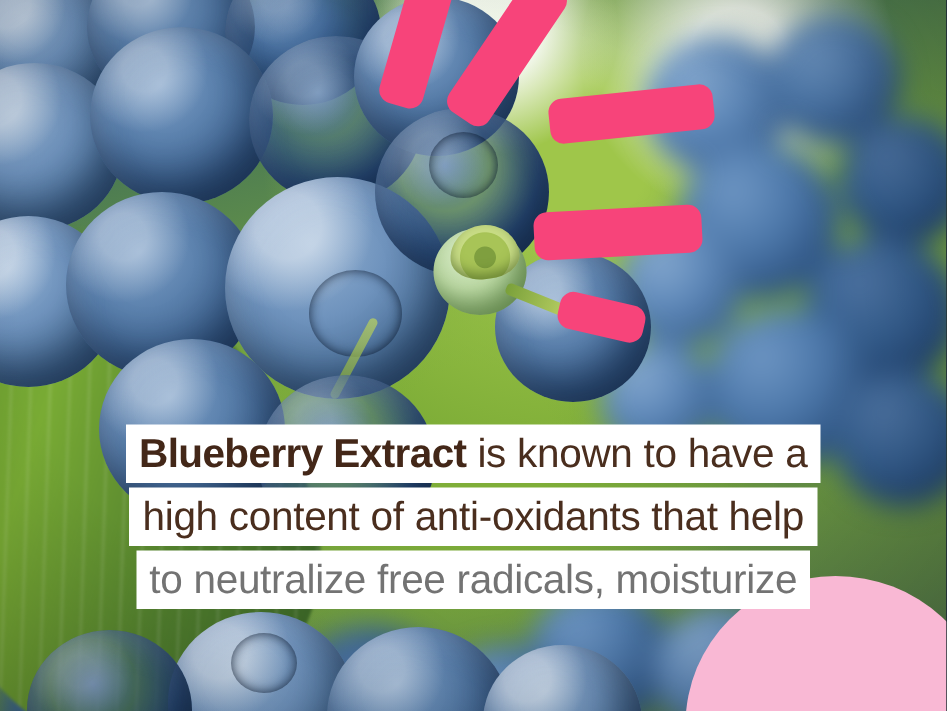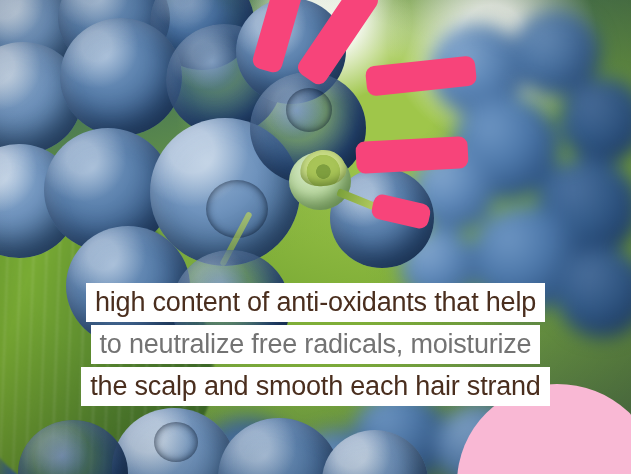--- a/index.html
+++ b/index.html
@@ -256,18 +256,18 @@
     <div class="stroke" style="left: 262px; top: -14px; width: 30px; height: 86px; transform: rotate(16deg); background: rgb(247, 68, 122);"></div>
     <div class="stroke" style="left: 322px; top: -20px; width: 32px; height: 108px; transform: rotate(34deg); background: rgb(247, 68, 122);"></div>
     <div class="stroke" style="left: 366px; top: 61px; width: 110px; height: 30px; transform: rotate(-6deg); background: rgb(247, 68, 122);"></div>
     <div class="stroke" style="left: 356px; top: 139px; width: 112px; height: 32px; transform: rotate(-3deg); background: rgb(247, 68, 122);"></div>
     <div class="stroke" style="left: 372px; top: 199px; width: 58px; height: 25px; transform: rotate(13deg); background: rgb(247, 68, 122);"></div>
   </div>
 
   <div class="blob" style="background: rgb(249, 184, 212);"></div>
 
   <div class="copy">
+    <span class="line" style="background: rgb(255, 255, 255); color: rgb(74, 46, 30);"><b class="lead">Blueberry Extract</b><span> is known to have a</span></span>
     <span class="line" style="background: rgb(255, 255, 255); color: rgb(74, 46, 30);">high content of anti-oxidants that help</span>
     <span class="line" style="background: rgb(255, 255, 255); color: #737373;">to neutralize free radicals, moisturize</span>
-    <span class="line" style="background: rgb(255, 255, 255); color: rgb(74, 46, 30);">the scalp and smooth each hair strand</span>
   </div>
 
 </div>
 
 </body></html>

